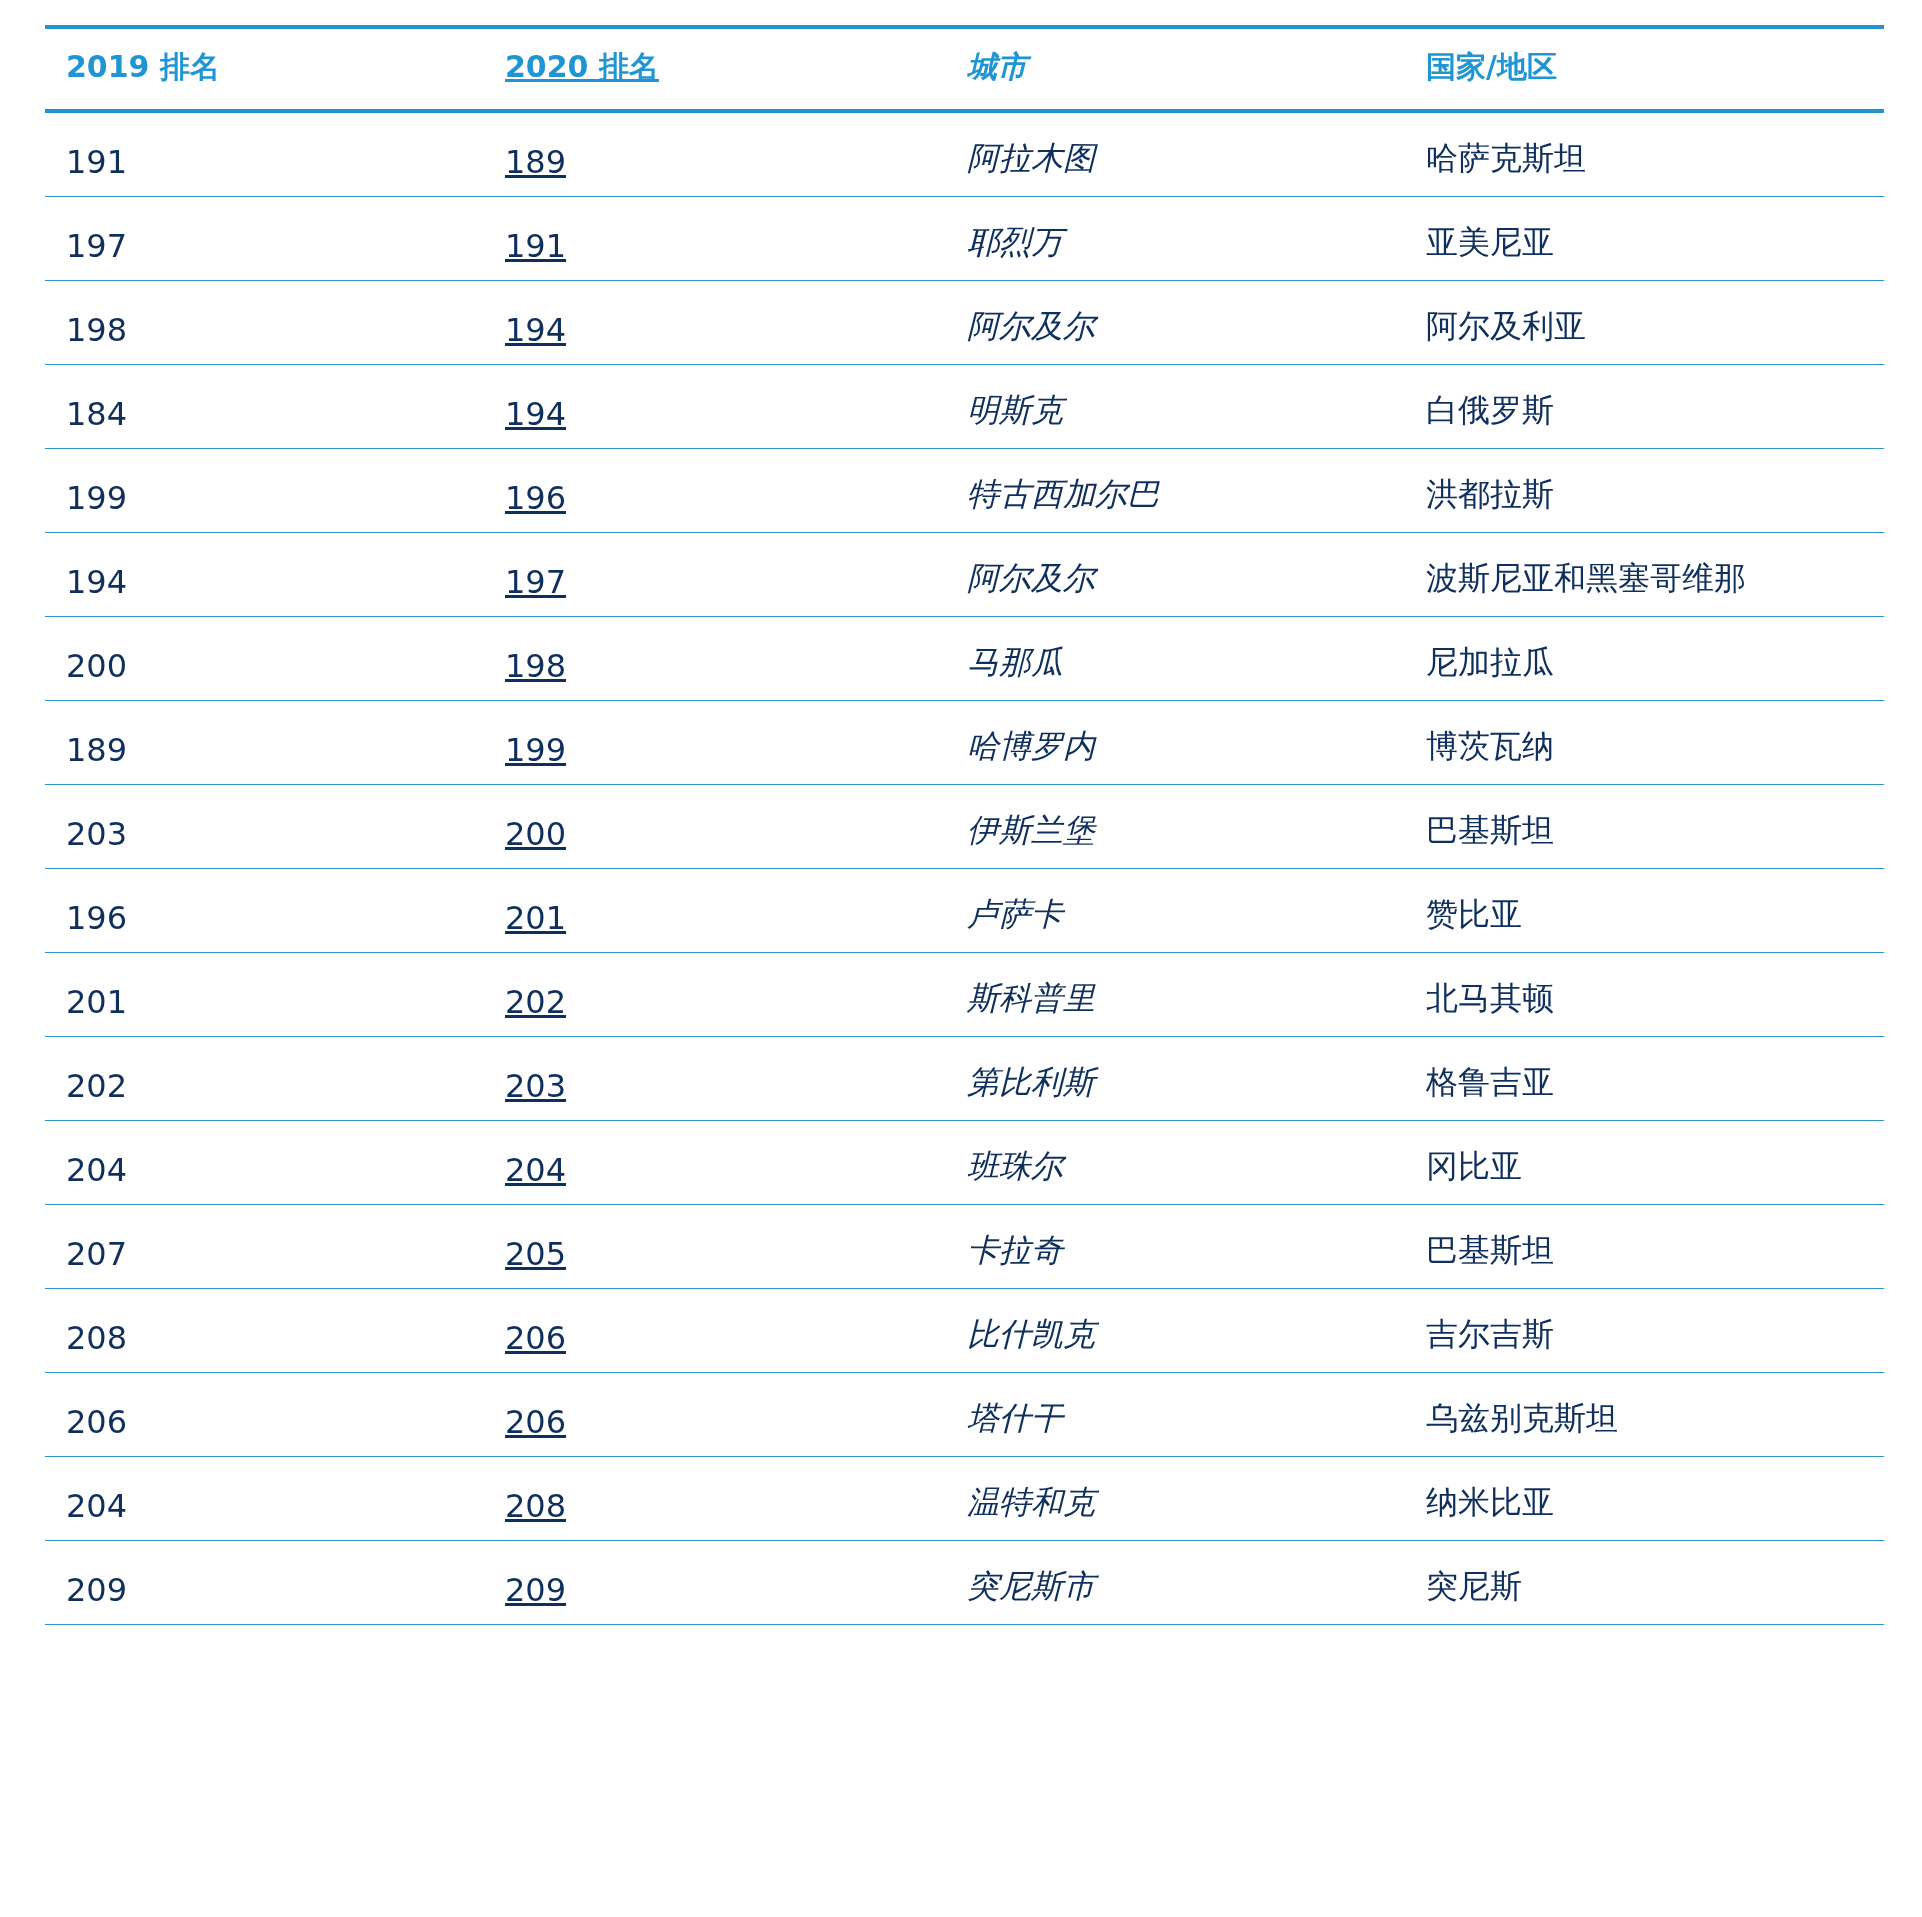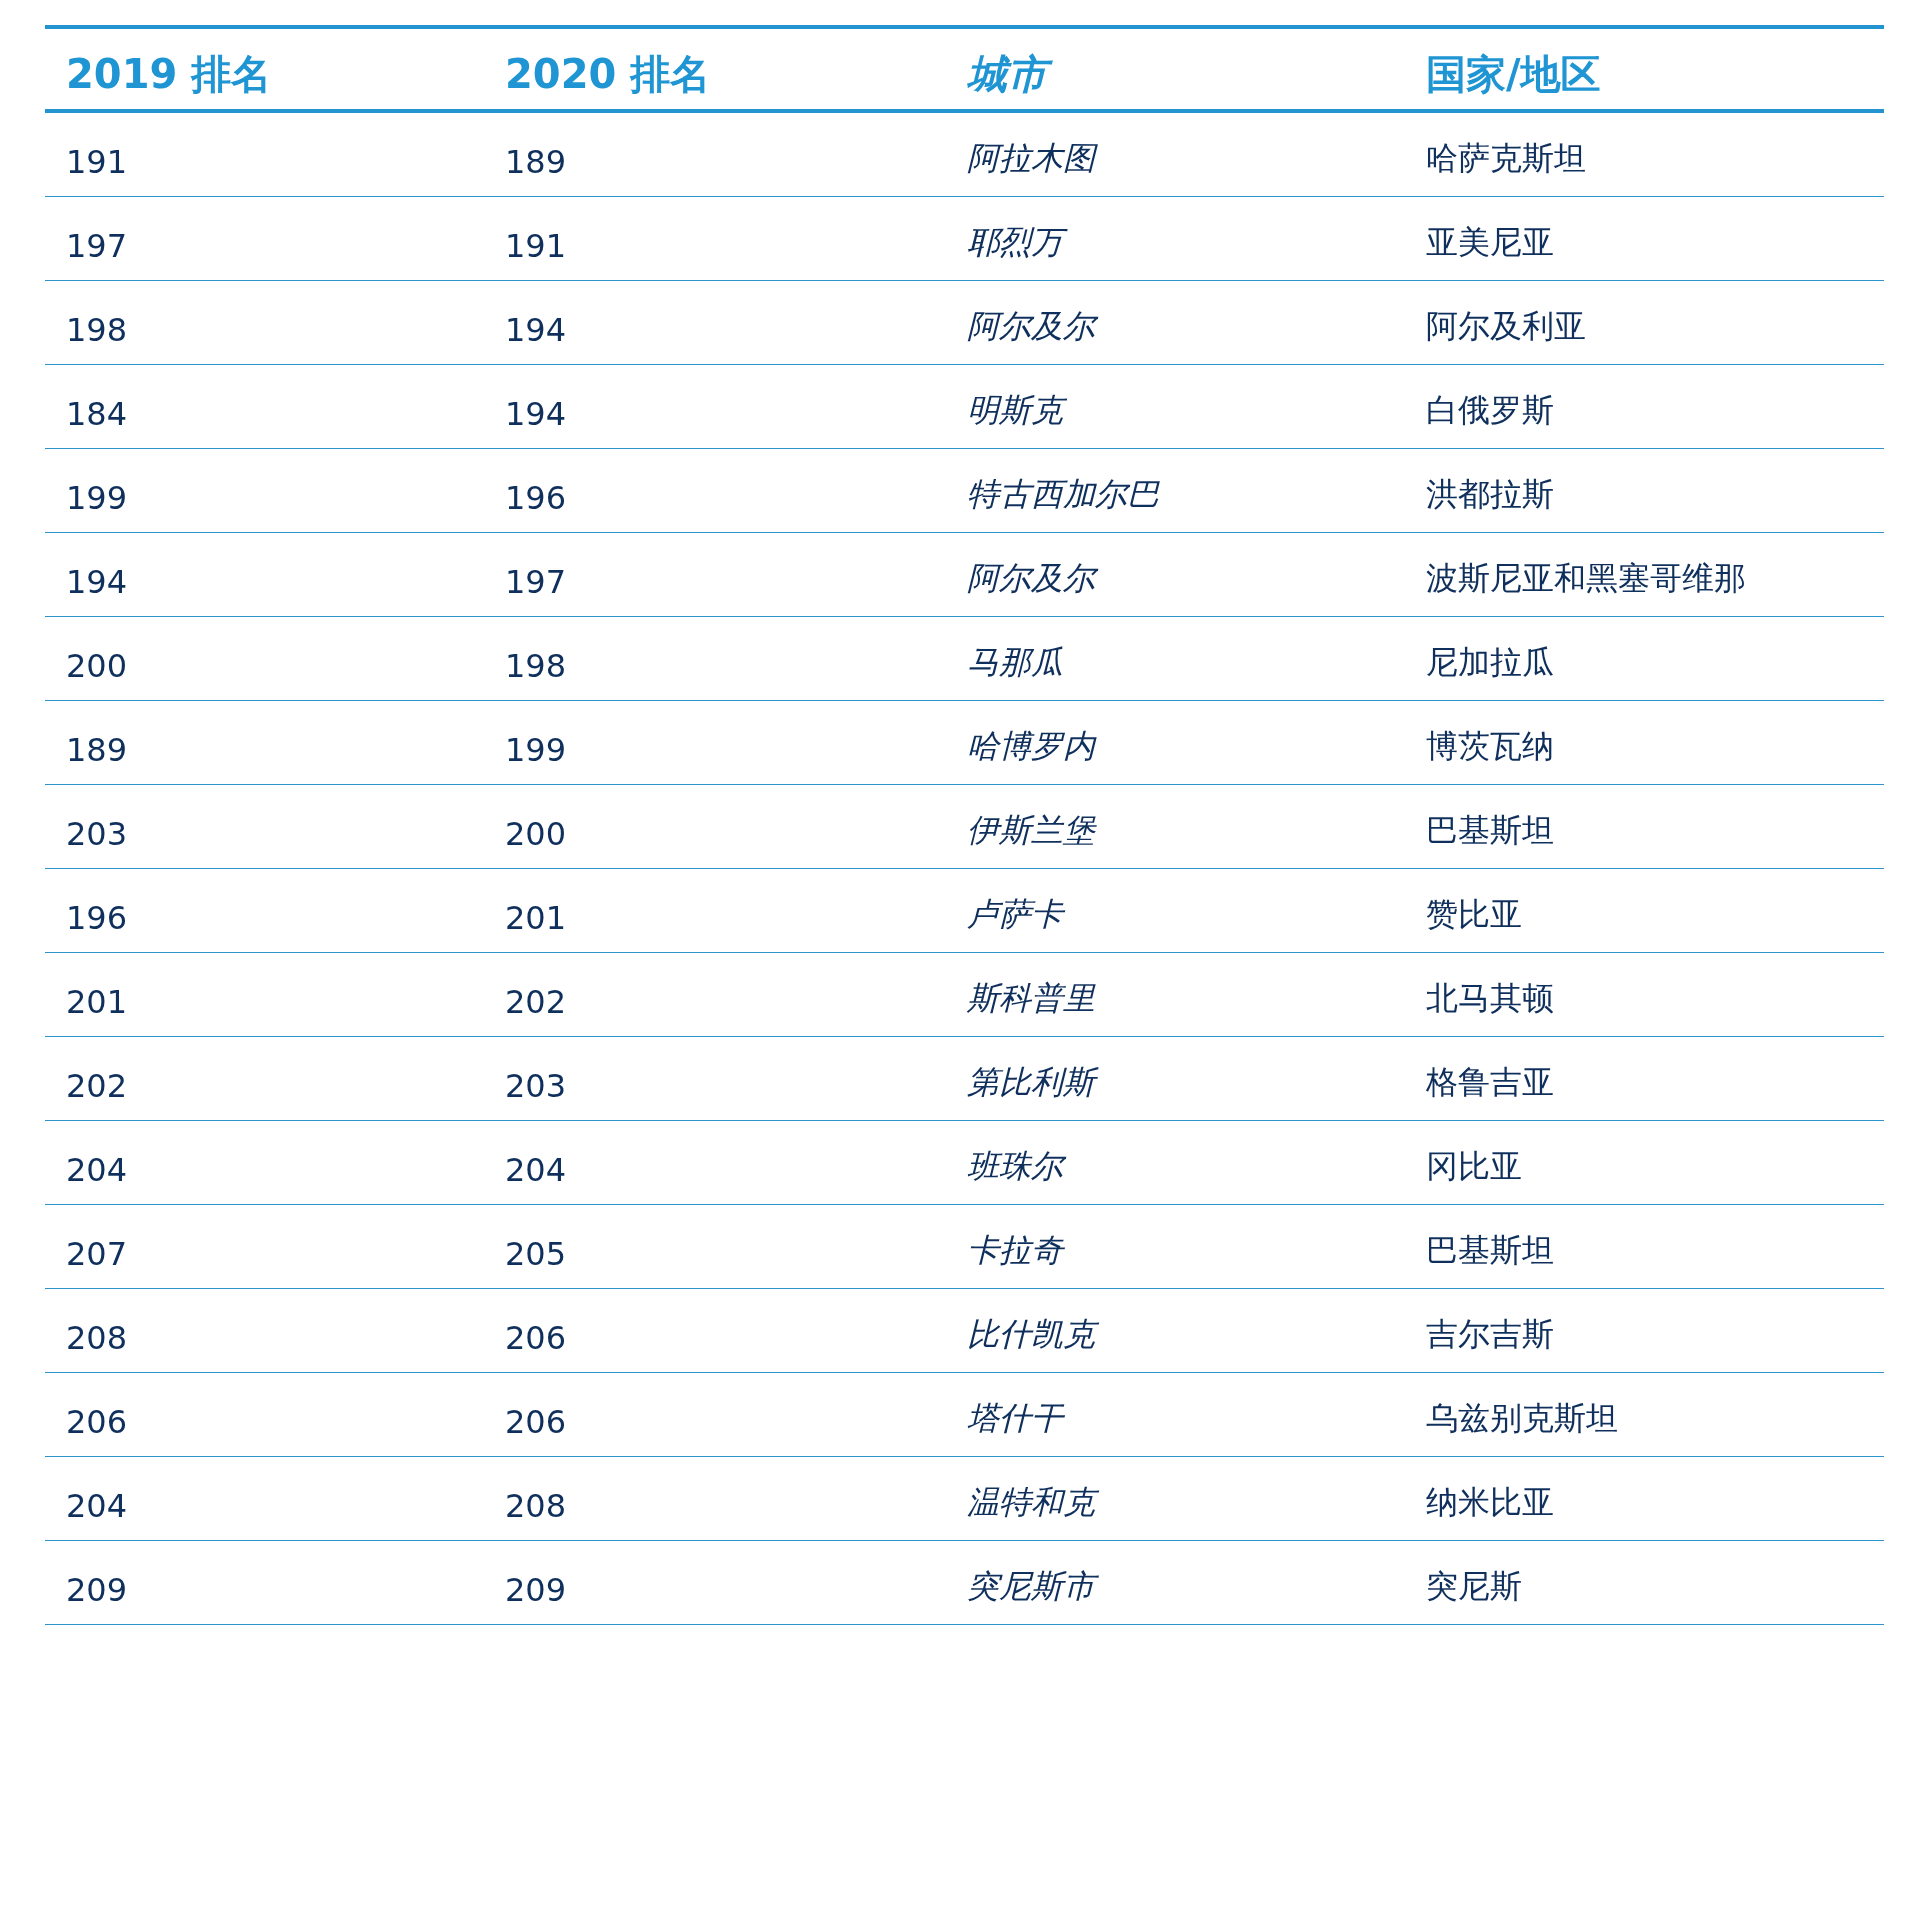--- a/index.html
+++ b/index.html
@@ -3,24 +3,24 @@
 <meta charset="utf-8">
 <style>
   html, body { margin: 0; padding: 0; background: #ffffff; }
   body { width: 1923px; height: 1918px; position: relative; overflow: hidden;
          font-family: "DejaVu Sans", "Liberation Sans", sans-serif; }
   .table { position: absolute; left: 45px; top: 25px; width: 1839px; }
   .top-rule { height: 4px; background: #2394cf; }
   .hdr { position: relative; height: 80px; border-bottom: 4px solid #2394cf; }
   .row { position: relative; height: 83px; border-bottom: 1.6px solid #2b95cc; }
   .cell { position: absolute; white-space: nowrap; }
-  .hdr .cell { top: 17.6px; font-size: 40px; font-weight: bold; color: #1f95d3; }
+  .hdr .cell { top: 17.6px; font-size: 30px; font-weight: bold; color: #1f95d3; }
   .row .cell { top: 30px; font-size: 32px; color: #0f2f5c; }
   .row .cell.cjk { top: 24px; }
-  .c0 { left: 21px; } .c1 { left: 460px; } .c2 { left: 922px; font-style: italic; } .c3 { left: 1381px; text-align: right; }
+  .c0 { left: 21px; } .c1 { left: 460px; text-decoration: underline; } .c2 { left: 922px; font-style: italic; } .c3 { left: 1381px; text-align: right; }
 </style>
 </head>
 <body>
 
 <div class="table">
   <div class="top-rule"></div>
   <div class="hdr">
     <span class="cell c0">2019 排名</span>
     <span class="cell c1">2020 排名</span>
     <span class="cell c2">城市</span>

